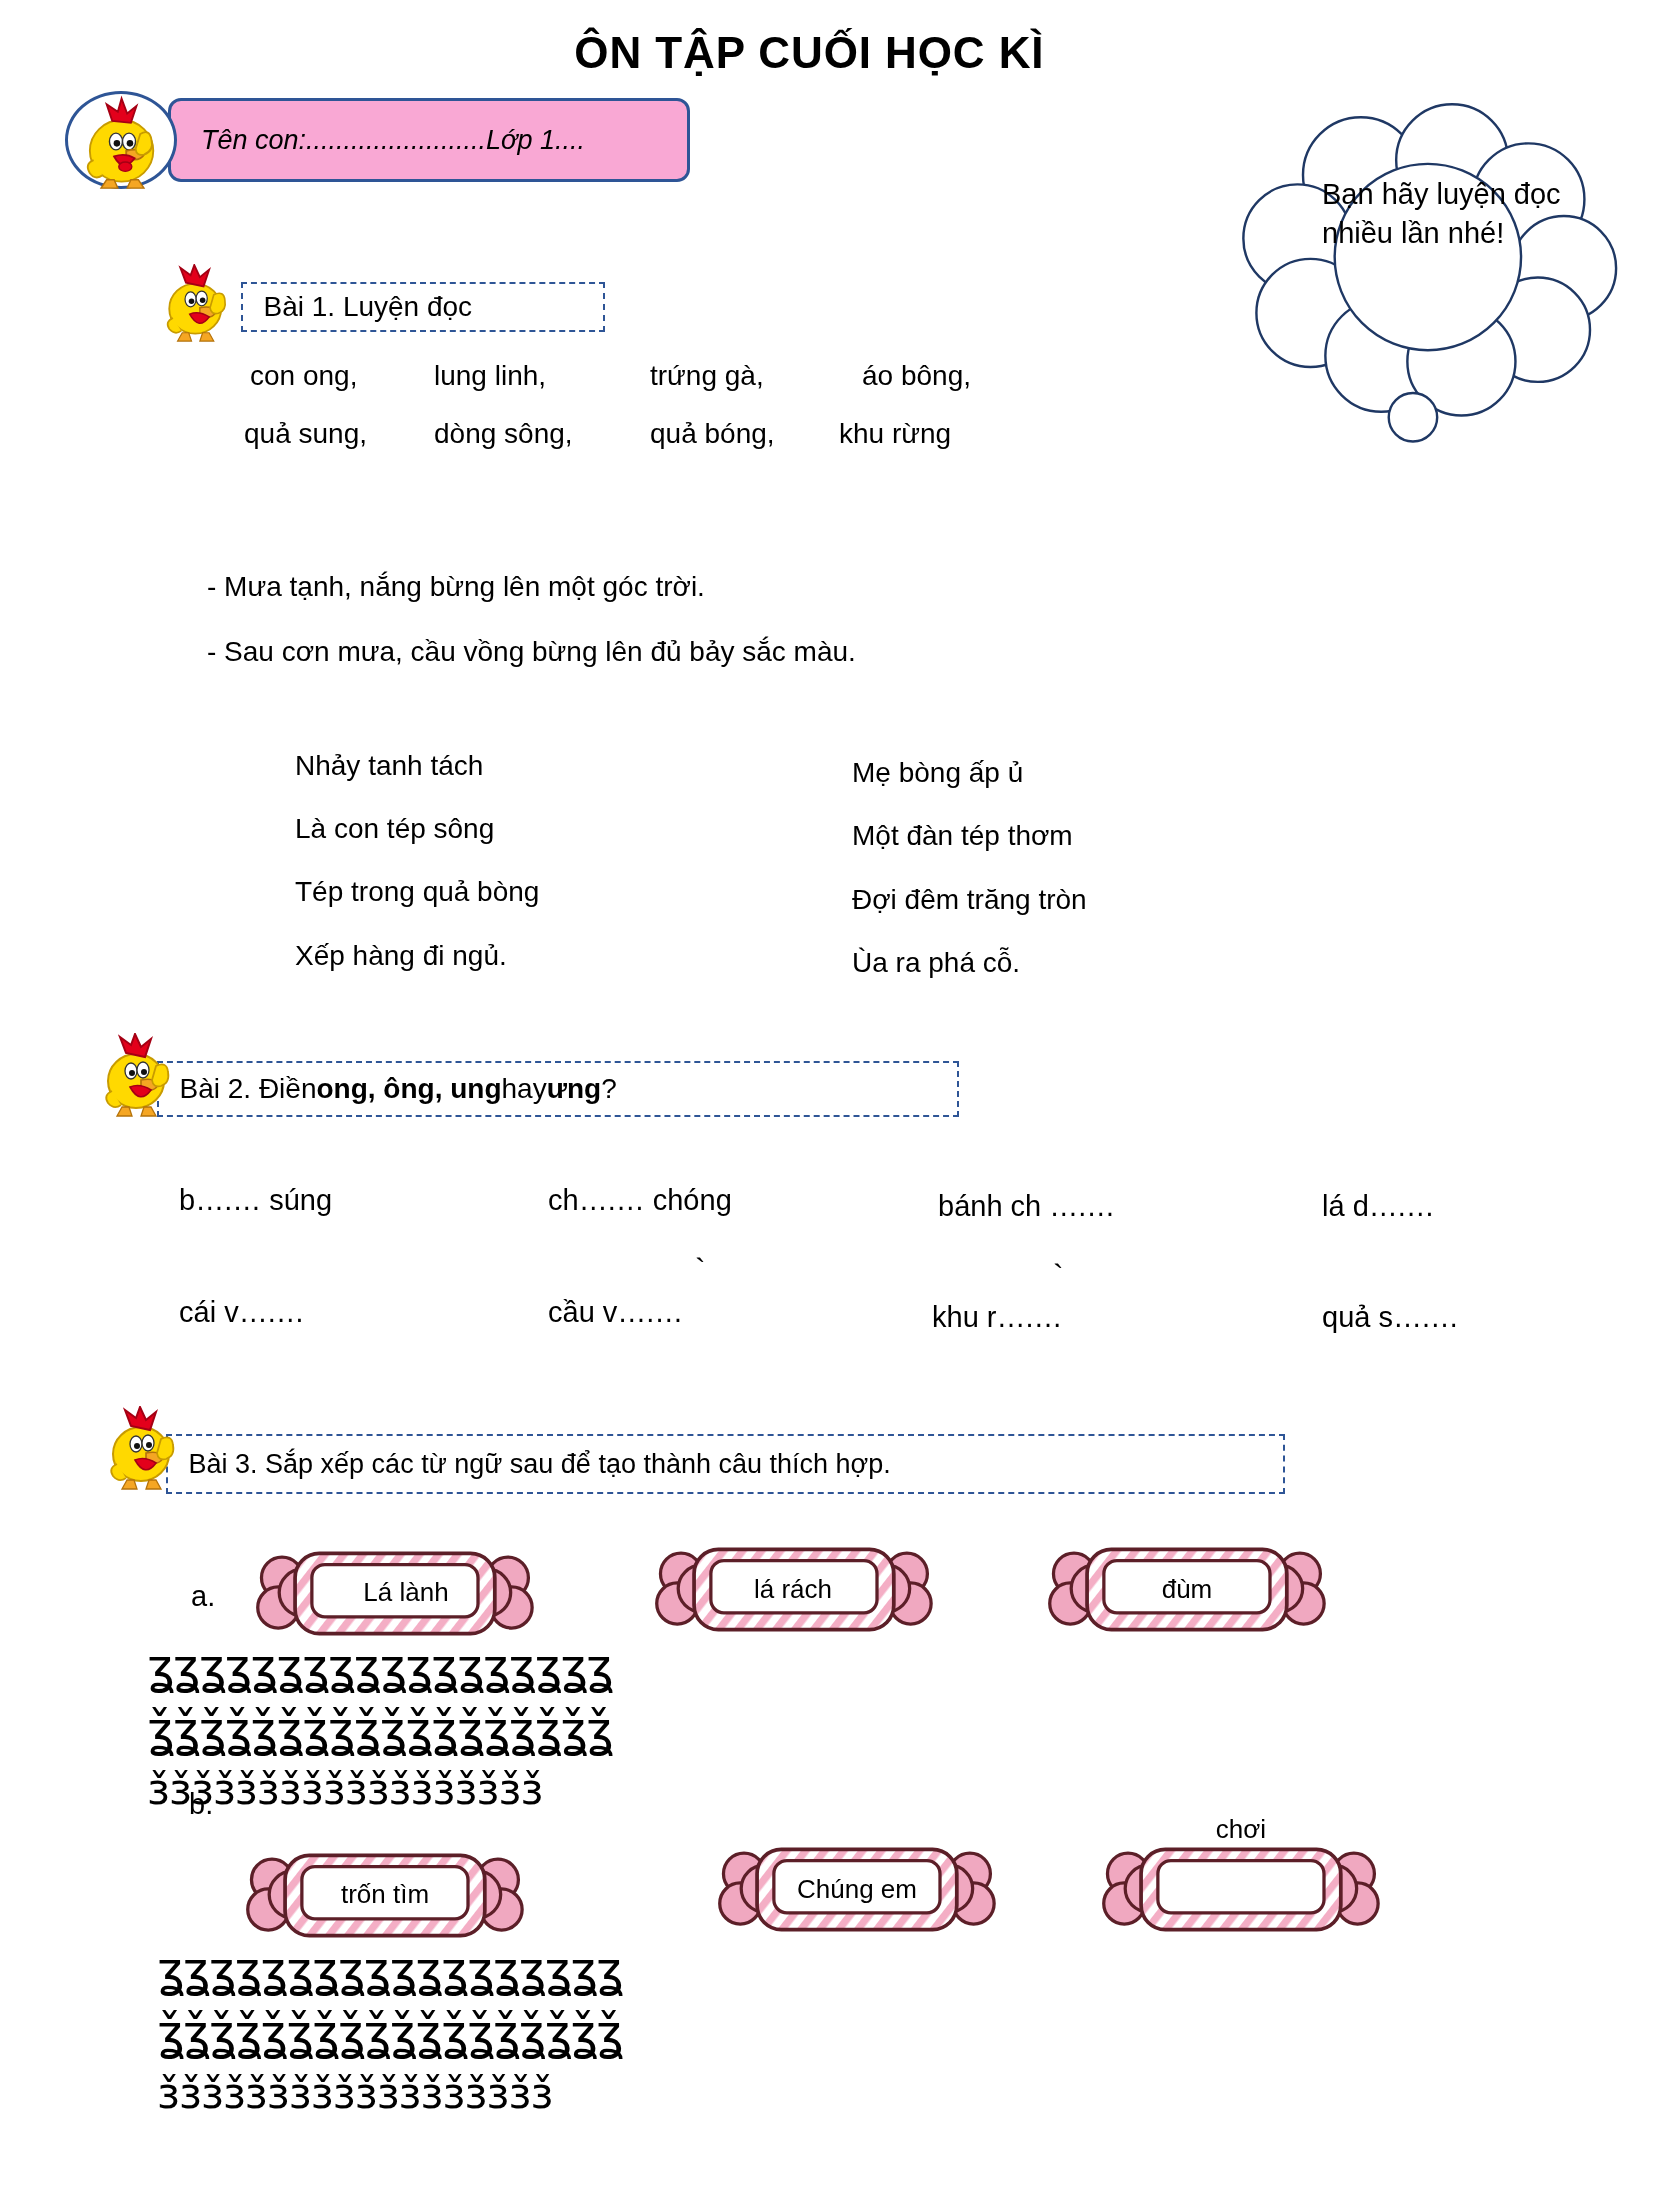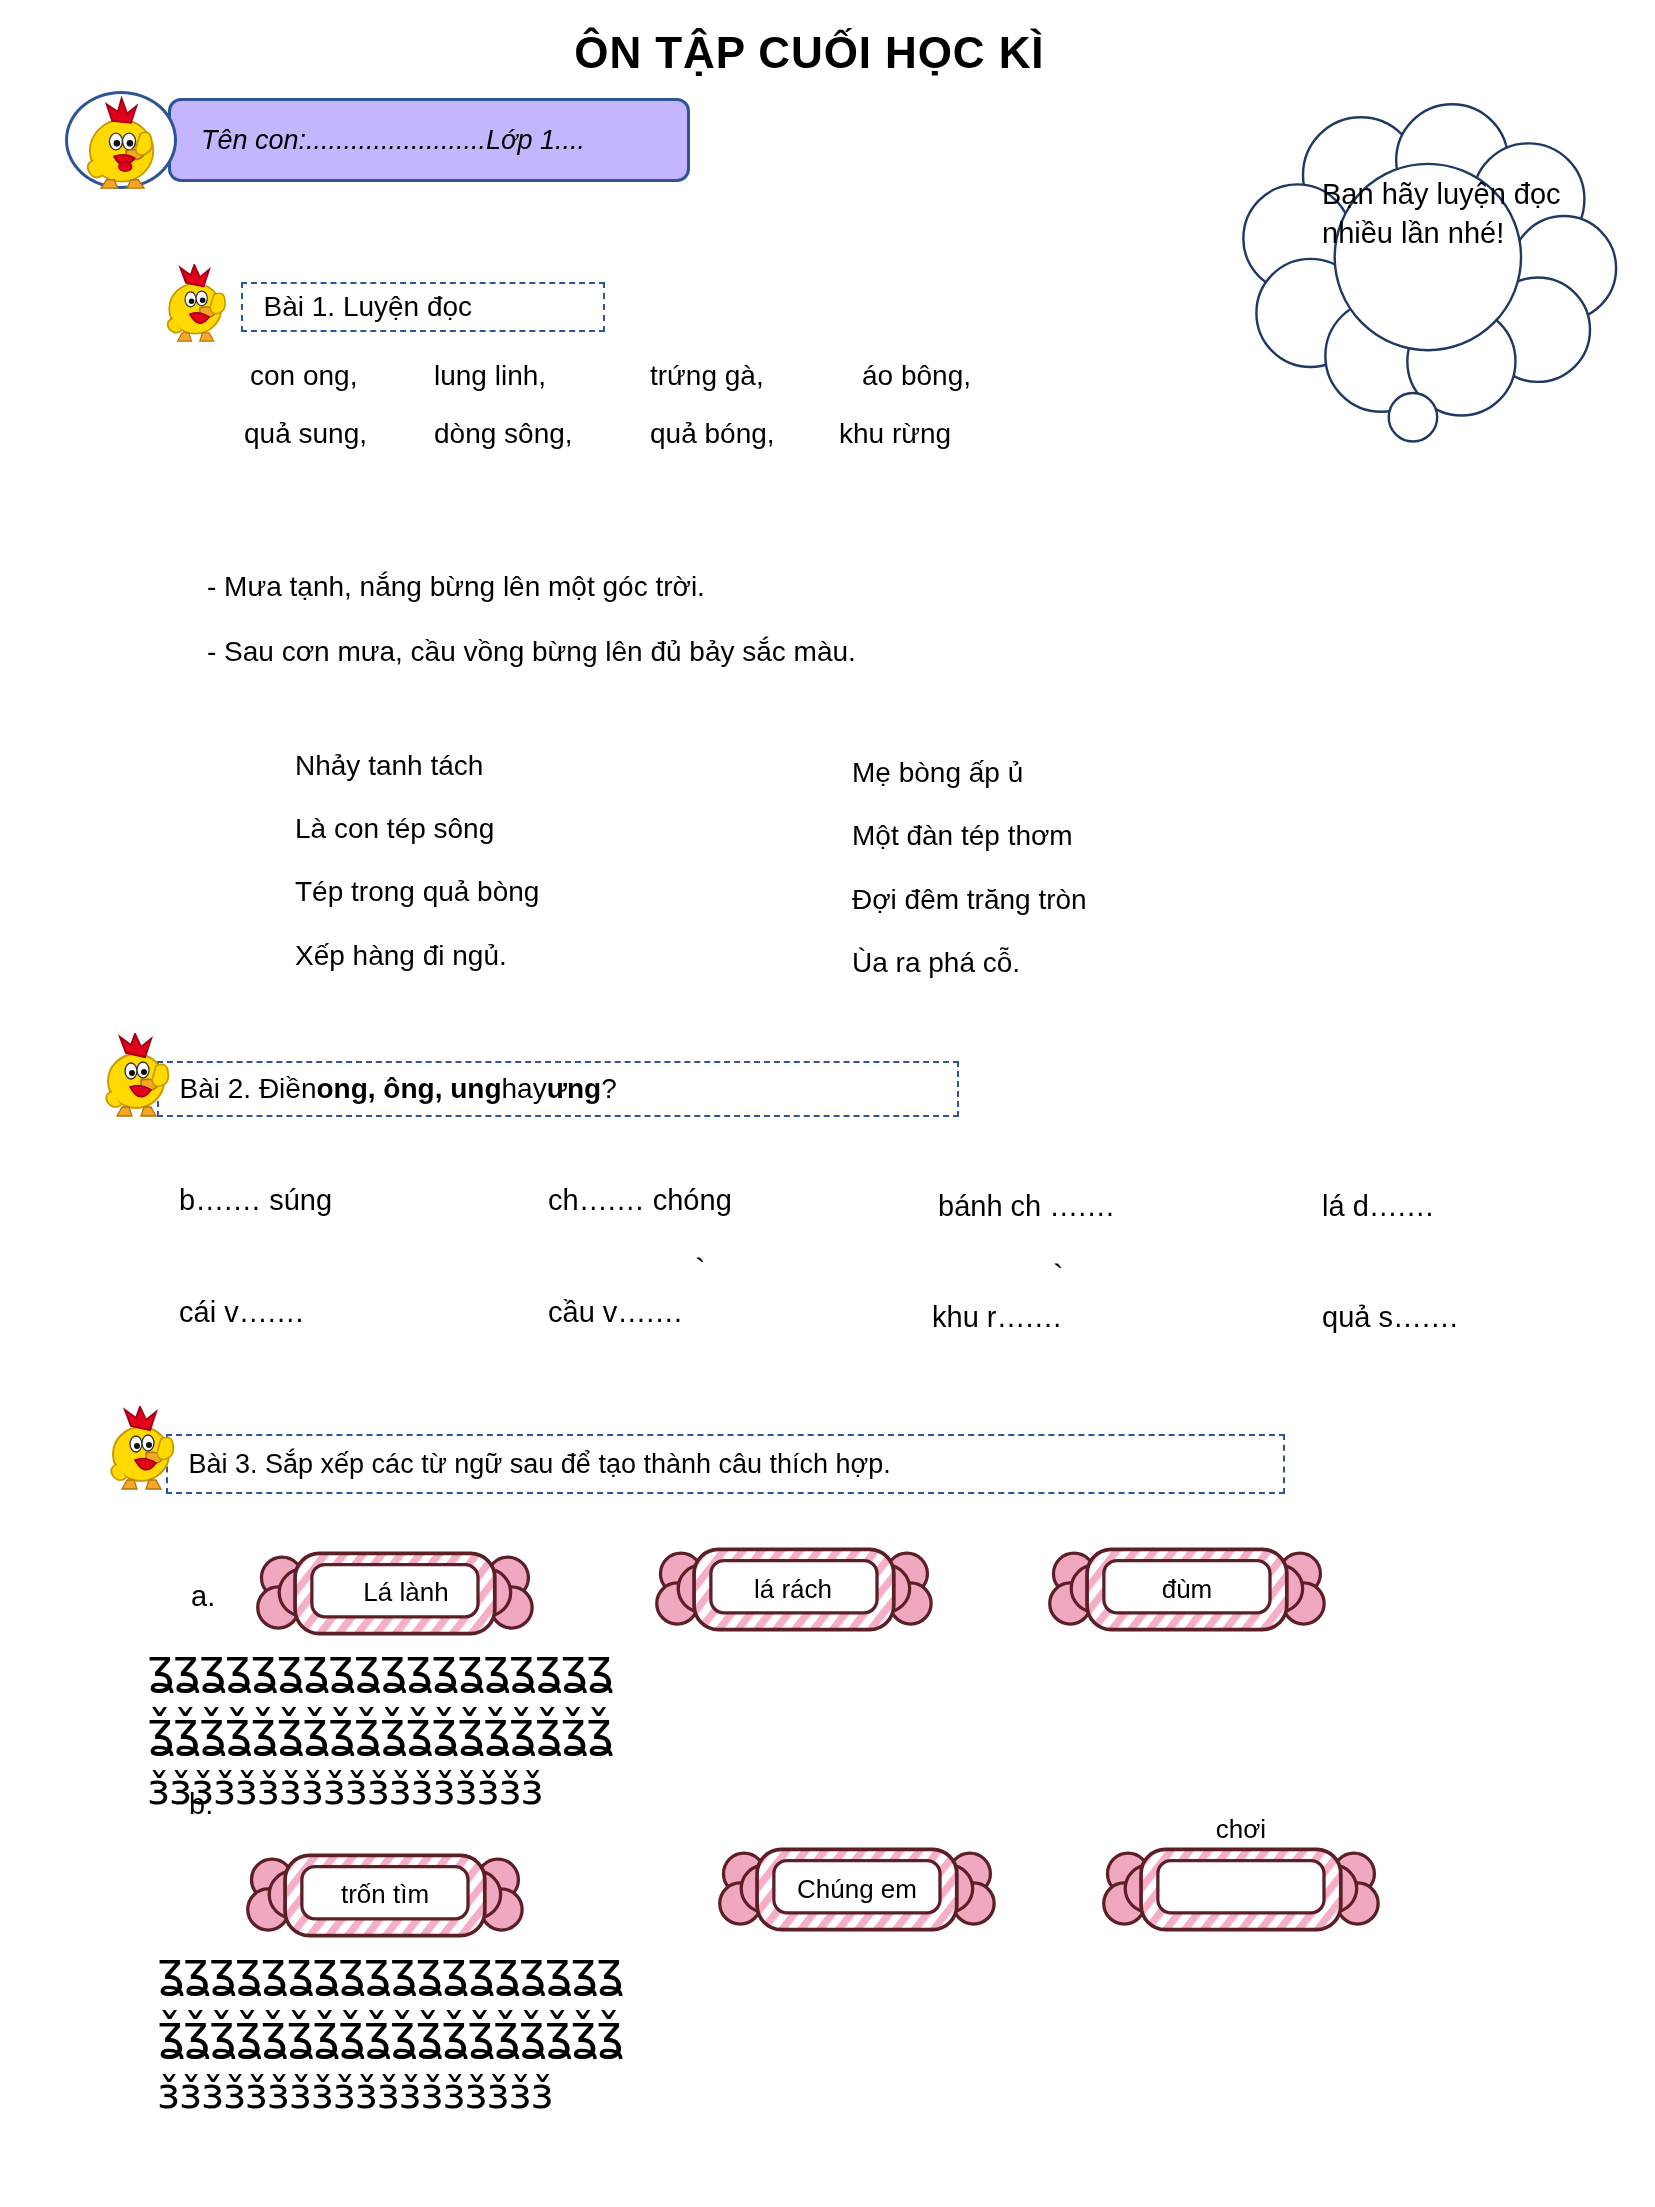--- a/index.html
+++ b/index.html
@@ -28,21 +28,21 @@
     transform: translateX(-18.6px);
   }
 
   
   .namebox {
     position: absolute;
     left: 168px; top: 98px;
     width: 522px; height: 84px;
     border: 3.7px solid #2e5596;
     border-radius: 13px;
-    background: #c4b5fd;
+    background: #f9a8d4;
   }
   .namebox-text {
     position: absolute;
     left: 30px; top: 24px;
     font-size: 27px;
     font-style: italic;
     white-space: nowrap;
   }
 
   

